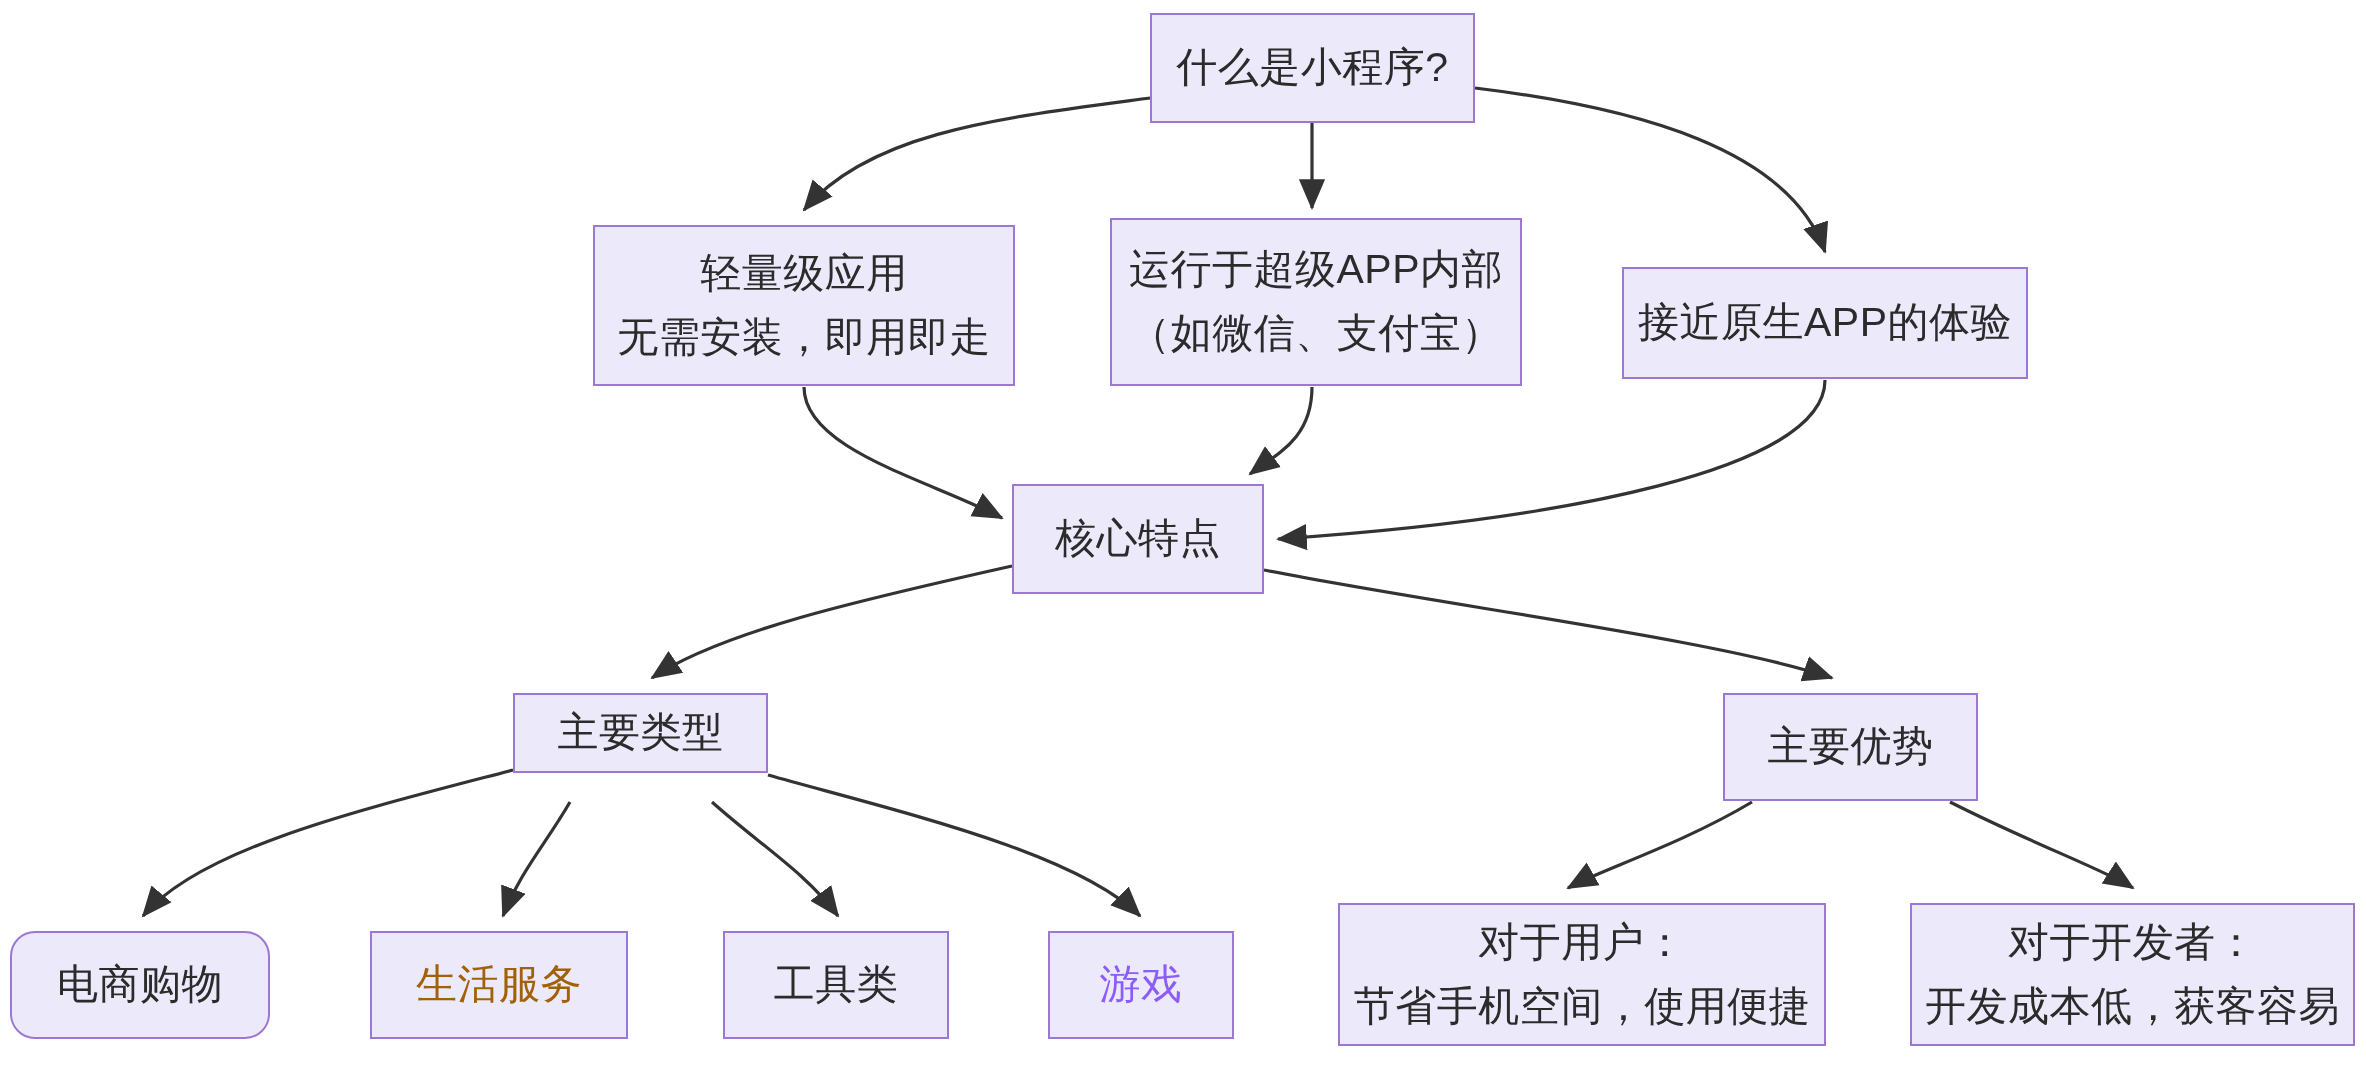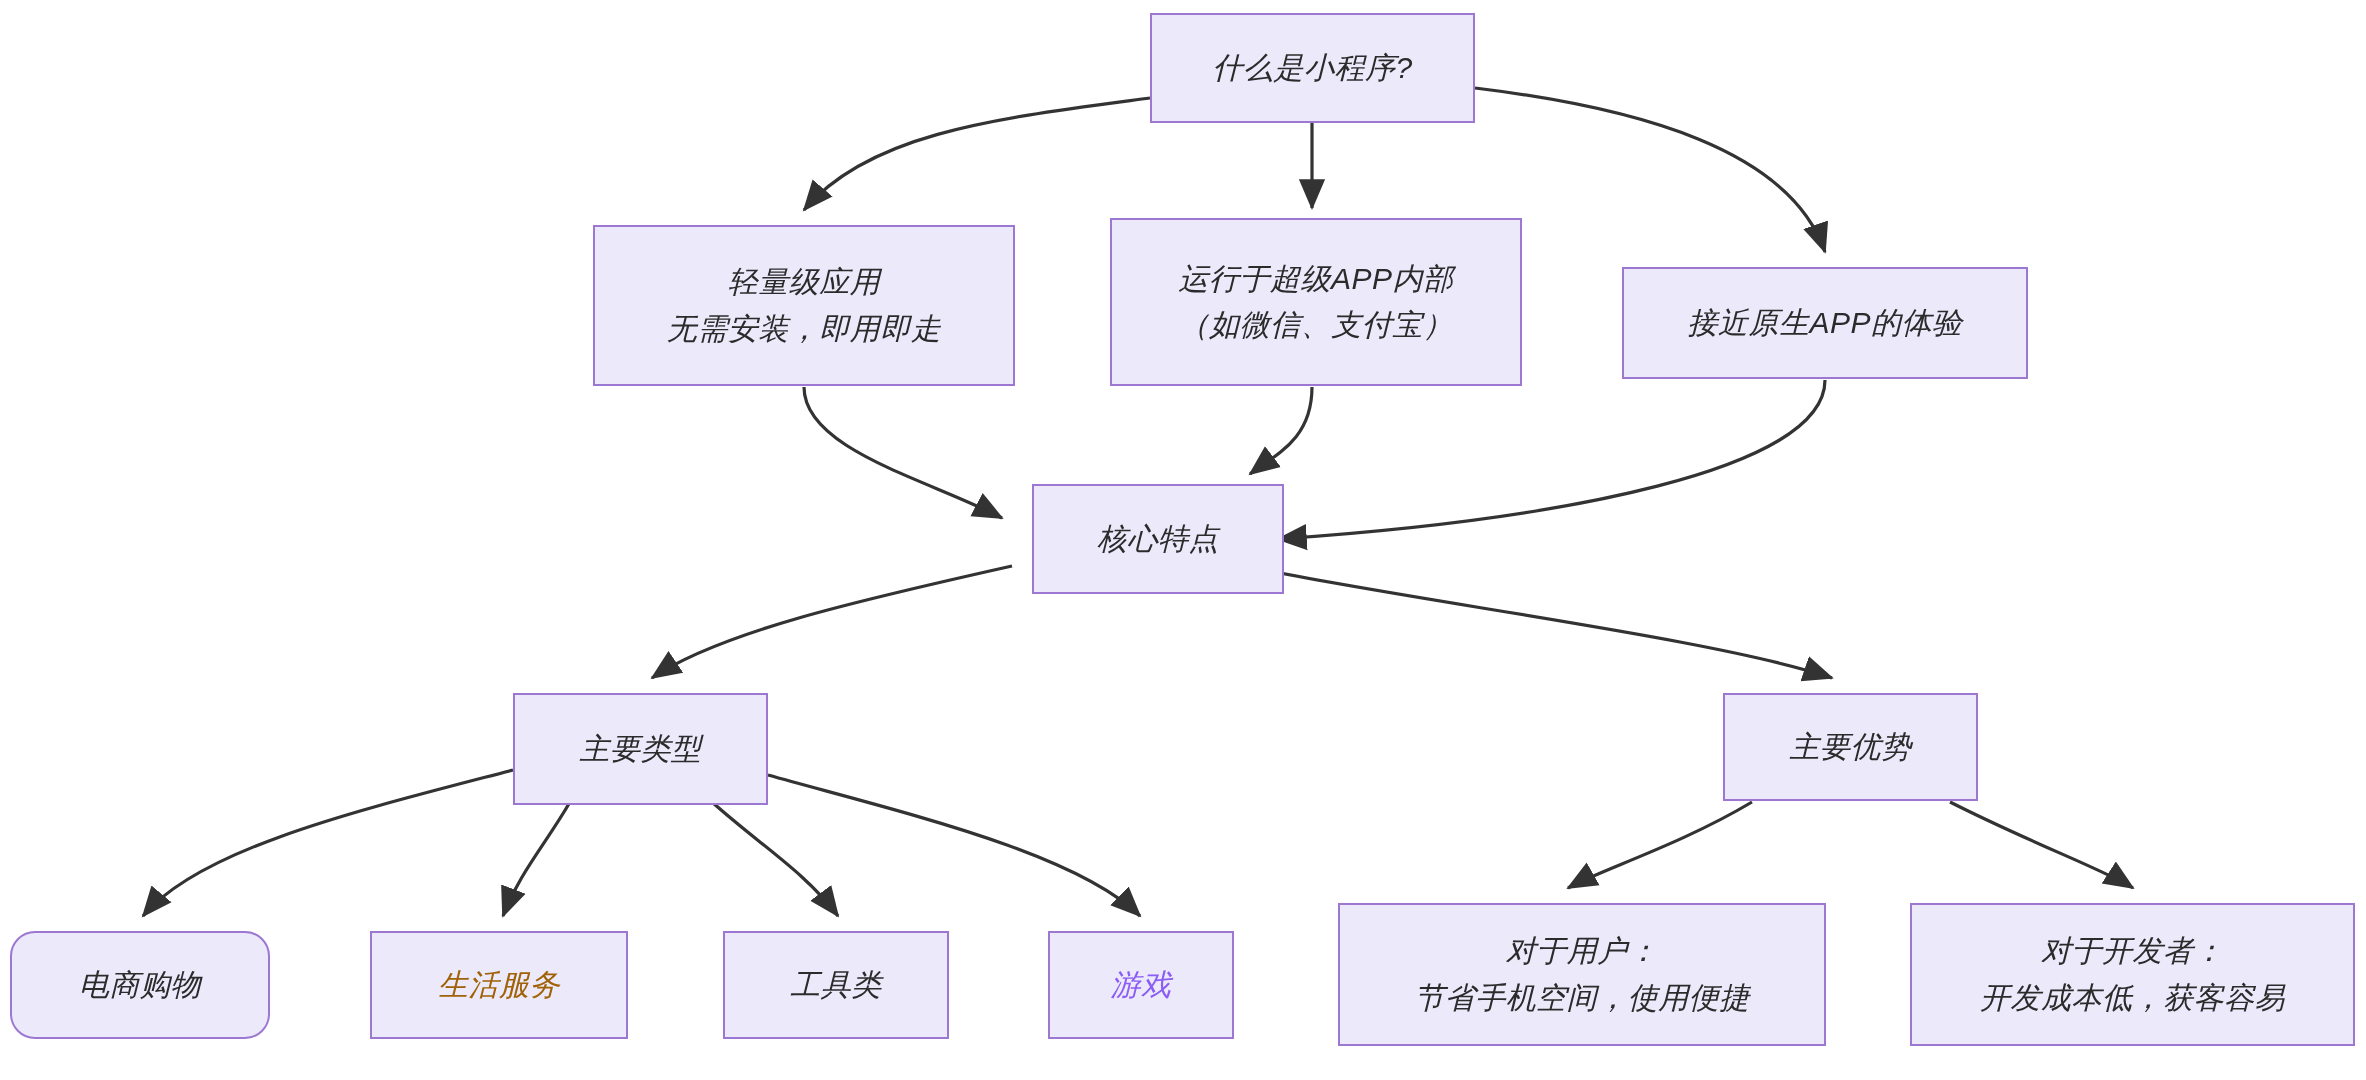--- a/index.html
+++ b/index.html
@@ -35,25 +35,24 @@
     position: absolute;
     box-sizing: border-box;
     background: #ECE9FB;
     border: 2.5px solid #9D78D2;
     display: flex;
     flex-direction: column;
     align-items: center;
     justify-content: center;
     text-align: center;
     color: #2b2b2b;
-    font-size: 30px;
+    font-size: 41px;
     line-height: 1.55;
     letter-spacing: 0.5px;
     z-index: 2;
-    font-style: italic;
   }
   .node .line {
     display: block;
     white-space: nowrap;
   }
 </style>
 </head>
 <body>
 
 <div id="flowchart">
@@ -88,24 +87,24 @@
         <span class="line">轻量级应用</span>
         <span class="line">无需安装，即用即走</span>
       </div>
       <div class="node" style="left: 1110px; top: 218px; width: 412px; height: 168px; background: rgb(236, 233, 251); border-color: rgb(157, 120, 210); color: rgb(43, 43, 43);">
         <span class="line">运行于超级APP内部</span>
         <span class="line">（如微信、支付宝）</span>
       </div>
       <div class="node" style="left: 1622px; top: 267px; width: 406px; height: 112px; background: rgb(236, 233, 251); border-color: rgb(157, 120, 210); color: rgb(43, 43, 43);">
         <span class="line">接近原生APP的体验</span>
       </div>
-      <div class="node" style="left: 1012px; top: 484px; width: 252px; height: 110px; background: rgb(236, 233, 251); border-color: rgb(157, 120, 210); color: rgb(43, 43, 43); margin-left: 20px;">
+      <div class="node" style="left: 1012px; top: 484px; width: 252px; height: 110px; background: rgb(236, 233, 251); border-color: rgb(157, 120, 210); color: rgb(43, 43, 43);">
         <span class="line">核心特点</span>
       </div>
-      <div class="node" style="left: 513px; top: 693px; width: 255px; height: 112px; background: rgb(236, 233, 251); border-color: rgb(157, 120, 210); color: rgb(43, 43, 43);">
+      <div class="node" style="left: 513px; top: 693px; width: 255px; height: 80px; background: rgb(236, 233, 251); border-color: rgb(157, 120, 210); color: rgb(43, 43, 43);">
         <span class="line">主要类型</span>
       </div>
       <div class="node" style="left: 1723px; top: 693px; width: 255px; height: 108px; background: rgb(236, 233, 251); border-color: rgb(157, 120, 210); color: rgb(43, 43, 43);">
         <span class="line">主要优势</span>
       </div>
       <div class="node" style="left: 10px; top: 931px; width: 260px; height: 108px; background: rgb(236, 233, 251); border-color: rgb(157, 120, 210); color: rgb(43, 43, 43); border-radius: 25px;">
         <span class="line">电商购物</span>
       </div>
       <div class="node" style="left: 370px; top: 931px; width: 258px; height: 108px; background: rgb(236, 233, 251); border-color: rgb(157, 120, 210); color: #a16207;">
         <span class="line">生活服务</span>

